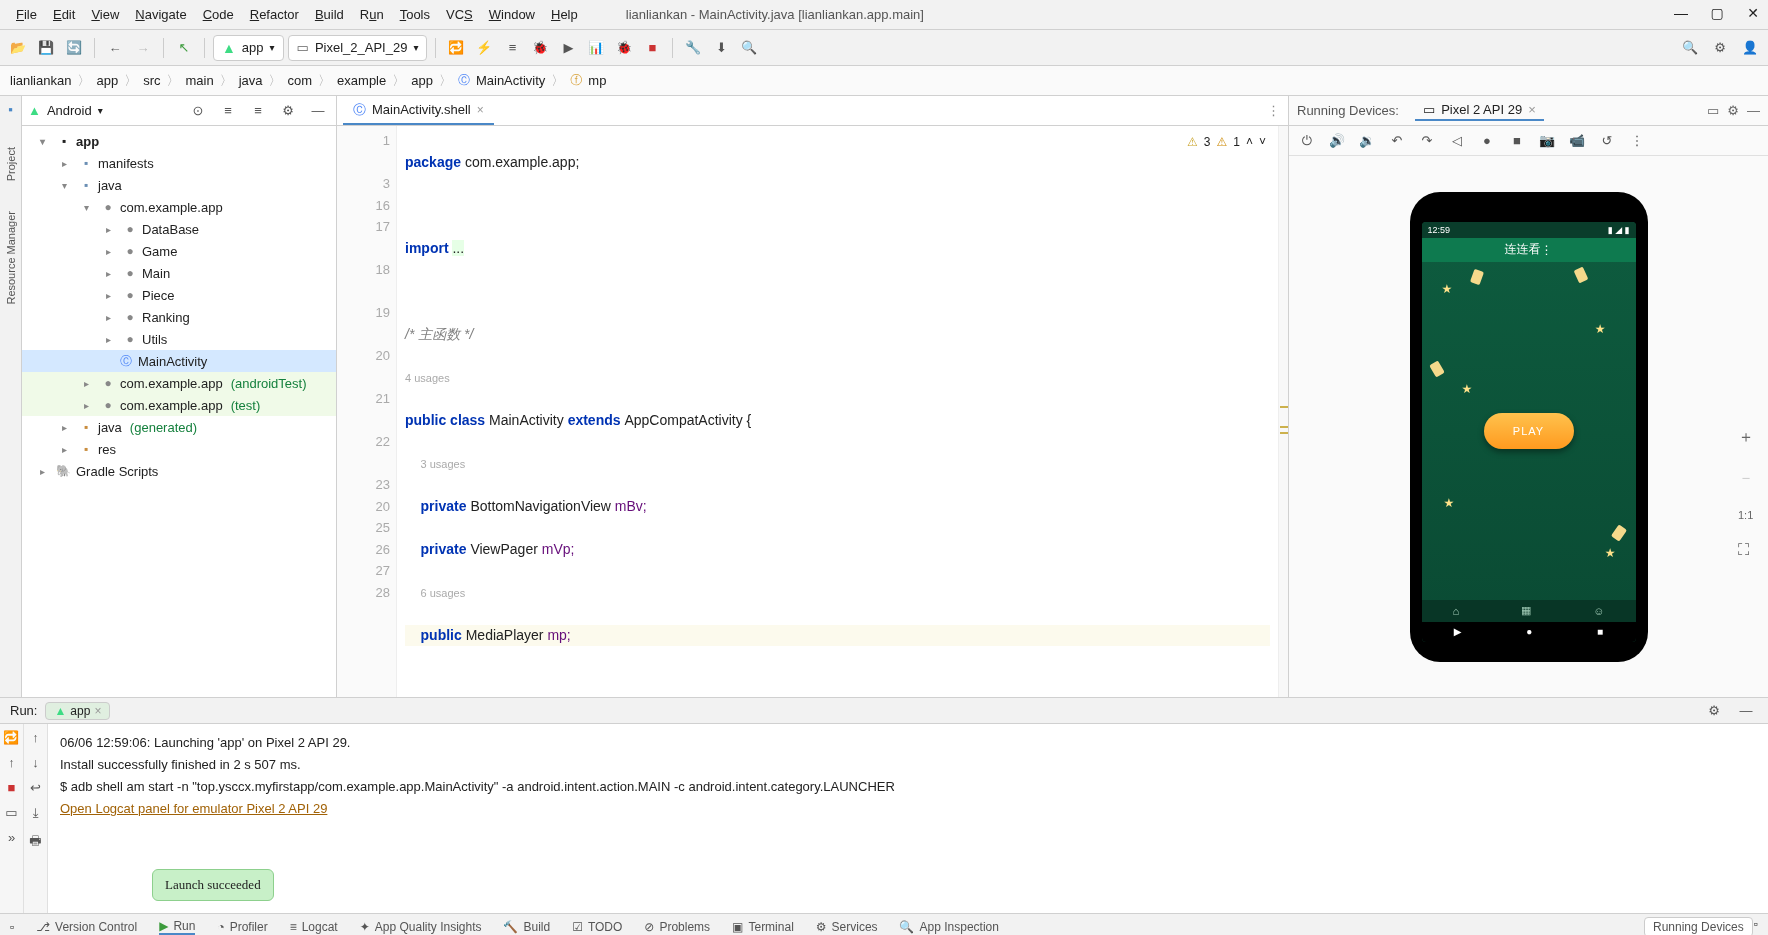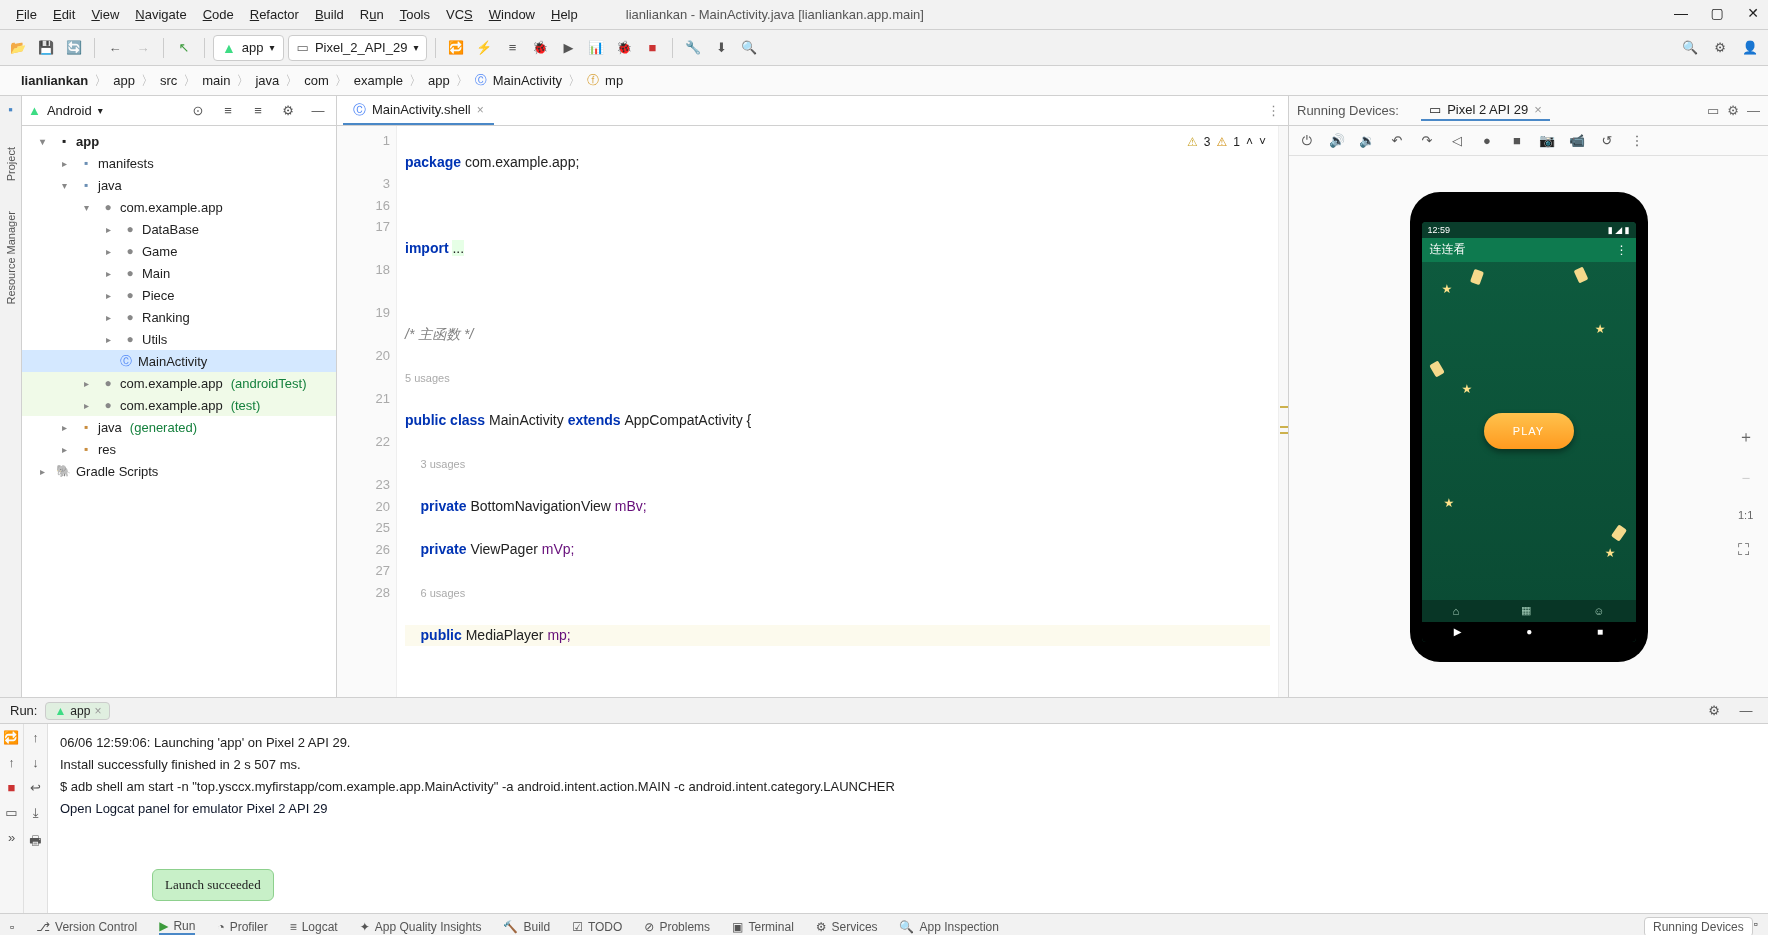--- a/index.html
+++ b/index.html
@@ -74,50 +74,50 @@
 .code .hl-line { background:#fcfaed; display:block; width:100%; }
 .editor-flags { position:absolute; right:12px; top:6px; display:flex; align-items:center; gap:6px; font-size:12px; }
 .editor-flags .warn { color:#c9a227; }
 .editor-flags .ywarn { color:#cc8800; }
 .minimap { width:10px; background:#f8f8f8; border-left:1px solid #eee; position:relative; }
 .minimap .mark { position:absolute; right:0; width:8px; height:2px; }
 .minimap .y { background:#ccb14d; }
 
 
 .emulator { width:480px; border-left:1px solid #d0d0d0; background:#fafafa; display:flex; flex-direction:column; }
-.emu-head { height:30px; display:flex; align-items:center; padding:0 8px; border-bottom:1px solid #d0d0d0; gap:22px; }
+.emu-head { height:30px; display:flex; align-items:center; padding:0 8px; border-bottom:1px solid #d0d0d0; gap:16px; }
 .emu-head .lbl { color:#555; }
 .emu-head .devtab { display:flex; align-items:center; gap:6px; padding:2px 8px; border-bottom:2px solid #4a88c7; }
 .emu-head .right { margin-left:auto; display:flex; gap:8px; color:#666; }
 .emu-tools { height:30px; display:flex; align-items:center; padding:0 10px; gap:14px; color:#555; border-bottom:1px solid #e0e0e0; }
 .emu-tools .ti { width:16px; text-align:center; }
 .emu-body { flex:1; display:flex; align-items:center; justify-content:center; position:relative; }
 .phone { width:238px; height:470px; background:#000; border-radius:30px; padding:30px 12px 20px 12px; position:relative; }
 .screen { width:100%; height:100%; background:linear-gradient(#0e5c3f,#0a4a33); border-radius:4px; position:relative; overflow:hidden; }
 .statusbar { height:16px; background:#0a3d2b; display:flex; align-items:center; padding:0 6px; color:#fff; font-size:9px; justify-content:space-between; }
-.appbar { height:24px; background:#0e7a4f; display:flex; align-items:center; padding:0 8px; color:#fff; font-size:12px; justify-content:space-between; }
+.appbar { height:24px; background:#0e7a4f; display:flex; align-items:center; padding:0 24px; color:#fff; font-size:12px; justify-content:center; }
 .screen-body { position:relative; height:calc(100% - 16px - 24px - 22px - 20px); }
 .play-btn { position:absolute; top:50%; left:50%; transform:translate(-50%,-50%); width:90px; height:36px; background:linear-gradient(#ffc24d,#ff9a1f); border-radius:18px; display:flex; align-items:center; justify-content:center; font-weight:400; color:#fff; font-size:11px; letter-spacing:1px; box-shadow:0 3px 6px rgba(0,0,0,.4); }
 .confetti { position:absolute; width:10px; height:14px; background:#f5d98b; border-radius:2px; }
 .star { position:absolute; color:#ffe28a; font-size:12px; }
 .bottomnav { height:22px; background:#083626; display:flex; justify-content:space-around; align-items:center; }
 .bottomnav span { color:#9ec8b4; font-size:11px; }
 .sysnav { height:20px; background:#000; display:flex; justify-content:space-around; align-items:center; }
 .sysnav span { color:#fff; font-size:10px; }
 .emu-side { position:absolute; right:14px; top:50%; display:flex; flex-direction:column; gap:20px; color:#666; }
 .emu-side .si { font-size:16px; }
 
 
 .runpanel { height:190px; border-top:1px solid #d0d0d0; background:#fff; display:flex; position:relative; }
 .run-side1 { width:24px; background:#f6f6f6; border-right:1px solid #e0e0e0; display:flex; flex-direction:column; align-items:center; padding-top:6px; gap:10px; }
 .run-side2 { width:24px; background:#f6f6f6; border-right:1px solid #e0e0e0; display:flex; flex-direction:column; align-items:center; padding-top:6px; gap:10px; }
 .run-side1 span, .run-side2 span { font-size:13px; color:#555; }
 .run-side1 .red { color:#cc3333; }
 .run-content { flex:1; padding:8px 12px; font-family:Consolas,monospace; font-size:13px; line-height:22px; position:relative; }
-.run-content .link { color:#0f172a; }
+.run-content .link { color:#a16207; text-decoration:underline; }
 .launch-badge { position:absolute; left:104px; bottom:12px; background:#c8f0c8; border:1px solid #8dd08d; border-radius:6px; padding:4px 12px; font-family:"Segoe UI"; font-size:13px; }
 
 .runtab-bar { height:26px; background:#f2f2f2; border-top:1px solid #d0d0d0; display:flex; align-items:center; padding:0 10px; gap:8px; }
 .runtab-bar .rtab { display:flex; align-items:center; gap:4px; background:#fff; border:1px solid #ccc; border-radius:4px; padding:1px 8px; font-size:12px; }
 .runtab-bar .rtab.run { background:#e0efe0; }
 
 
 .bottombar { height:26px; background:#f2f2f2; border-top:1px solid #d0d0d0; display:flex; align-items:center; padding:0 10px; gap:22px; font-size:12px; }
 .bottombar .bitem { display:flex; align-items:center; gap:5px; color:#555; }
 .bottombar .right { margin-left:auto; display:flex; gap:1px; }
@@ -180,21 +180,21 @@
   <span class="tbtn">⬇</span>
   <span class="tbtn">🔍</span>
   <div class="toolbar-right">
     <span class="tbtn">🔍</span>
     <span class="tbtn">⚙</span>
     <span class="tbtn">👤</span>
   </div>
 </div>
 
 <div class="breadcrumb">
-  <span class="crumb" style="font-weight:700;margin-left:11px;">lianliankan</span>
+  <span class="crumb" style="font-weight:400;">lianliankan</span>
     <span class="sep">〉</span>
   <span class="crumb">app</span>
     <span class="sep">〉</span>
   <span class="crumb">src</span>
     <span class="sep">〉</span>
   <span class="crumb">main</span>
     <span class="sep">〉</span>
   <span class="crumb">java</span>
     <span class="sep">〉</span>
   <span class="crumb">com</span>
@@ -350,21 +350,21 @@
         <div class="ln">26</div>
         <div class="ln">27</div>
         <div class="ln">28</div>
       </div>
       <div class="code">
 <div class="line"><span class="kw">package </span><span>com.example.app;</span></div>
 <div class="line"></div>
 <div class="line"><span class="kw">import </span><span class="hl-import">...</span></div>
 <div class="line"></div>
 <div class="line"><span class="comment">/* 主函数 */</span></div>
-<div class="line"><span class="usages">5 usages</span></div>
+<div class="line"><span class="usages">4 usages</span></div>
 <div class="line"><span class="kw">public class </span><span>MainActivity </span><span class="kw">extends </span><span>AppCompatActivity {</span></div>
 <div class="line">    <span class="usages">3 usages</span></div>
 <div class="line">    <span class="kw">private </span><span>BottomNavigationView </span><span class="field">mBv;</span></div>
 <div class="line">    <span class="kw">private </span><span>ViewPager </span><span class="field">mVp;</span></div>
 <div class="line">    <span class="usages">6 usages</span></div>
 <div class="line hl-line">    <span class="kw">public </span><span>MediaPlayer </span><span class="field">mp;</span></div>
 
 
 
 

